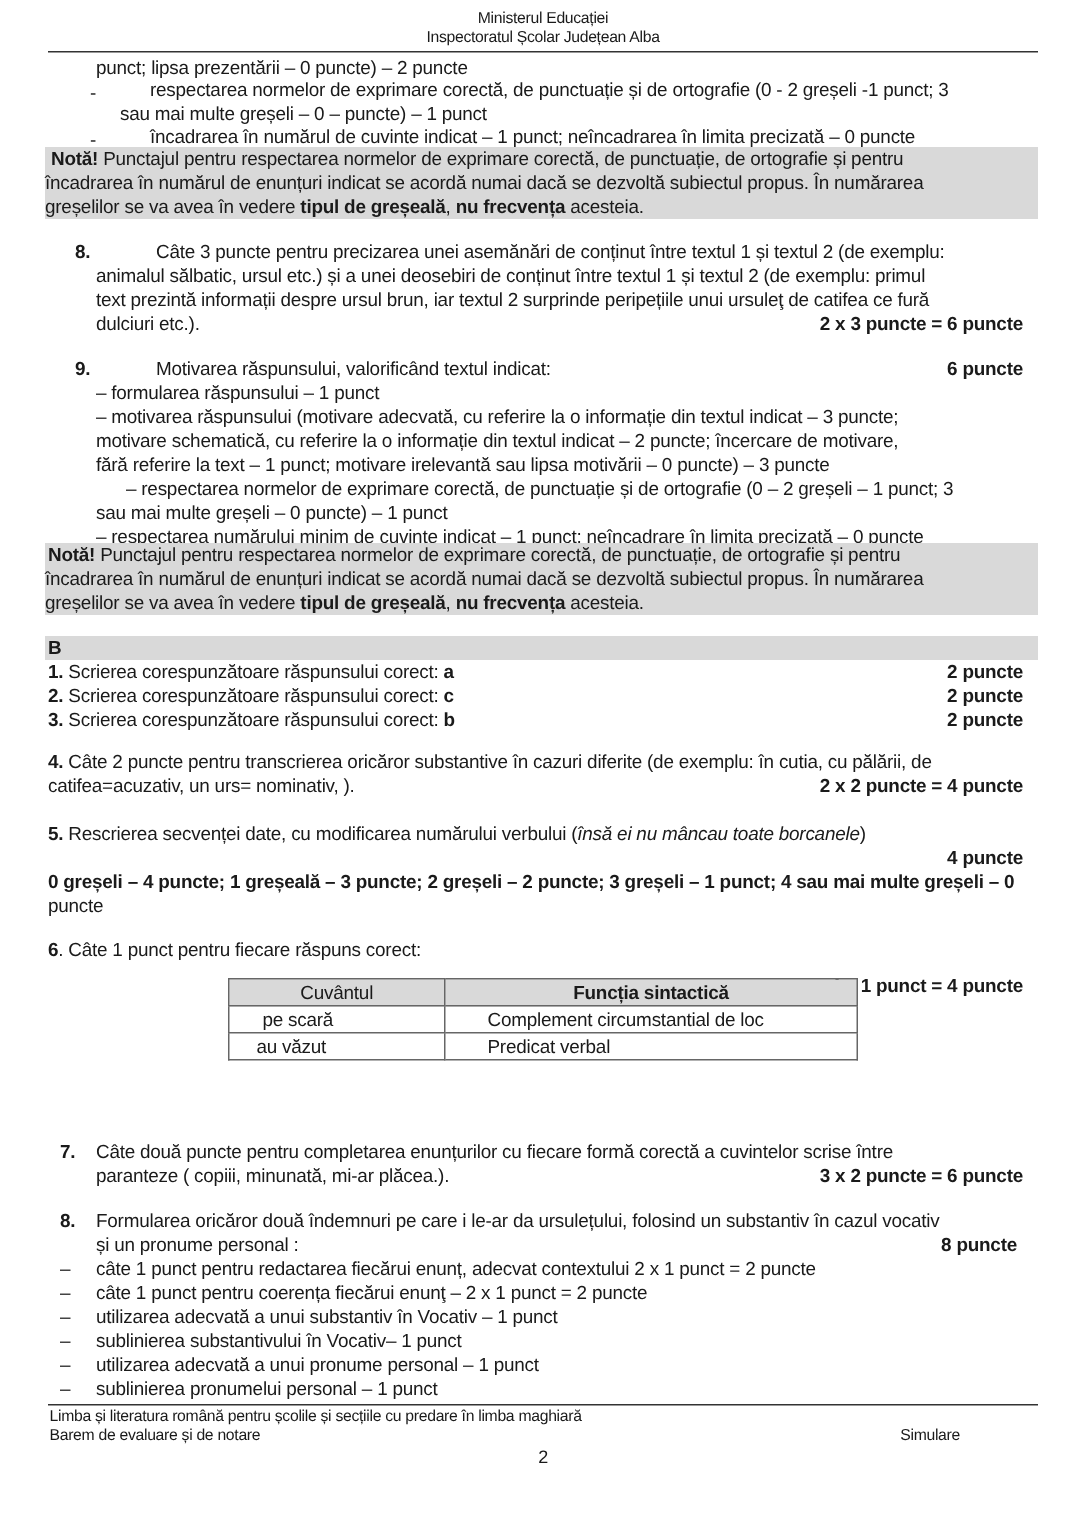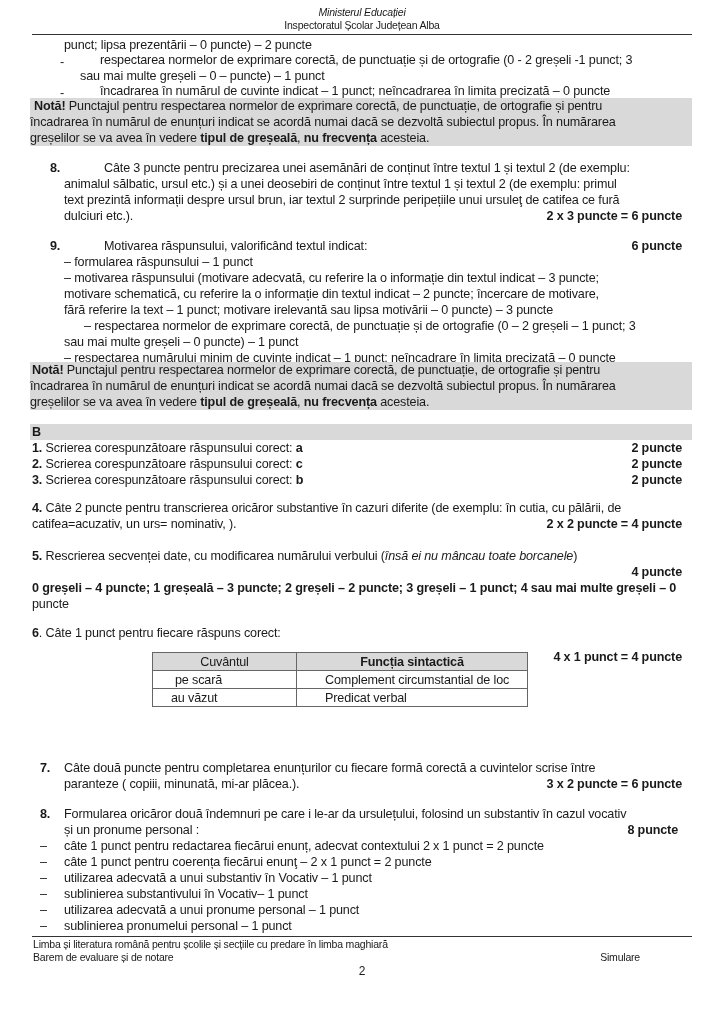--- a/index.html
+++ b/index.html
@@ -15,36 +15,36 @@
   .abs { position: absolute; }
   .hdr { left: 0; width: 724px; text-align: center; font-size: 10.5px; line-height: 13px; letter-spacing: -0.2px; }
   .rule { position: absolute; height: 1px; background: #333; }
   .line { position: absolute; white-space: nowrap; }
   .right { position: absolute; right: 42px; white-space: nowrap; font-weight: bold; }
   .b { font-weight: bold; }
   .i { font-style: italic; }
   .gray { position: absolute; background: #d9d9d9; }
   .dash { position: absolute; white-space: nowrap; }
   table.syn {
-    position: absolute; left: 152px; top: 652px; width: 376px;
+    position: absolute; left: 152px; top: 652px; width: 420px;
     border-collapse: collapse; font-size: 12.6px; line-height: 16px;
   }
   table.syn td, table.syn th {
     border: 1px solid #666; height: 18px; padding: 0 0 0 20px; text-align: left; font-weight: normal;
   }
   table.syn th { background: #d9d9d9; text-align: center; padding: 0; }
   table.syn th.bold { font-weight: bold; }
   table.syn td.c1 { width: 144px; padding-left: 18px; }
   table.syn td.c2 { padding-left: 28px; }
   .footer { font-size: 10.5px; line-height: 13px; letter-spacing: -0.2px; }
 </style>
 </head>
 <body>
 
-<div class="abs hdr" style="top:6px;font-style:italic;">Ministerul Educației</div>
+<div class="abs hdr" style="top:6px;">Ministerul Educației</div>
 <div class="abs hdr" style="top:19px;">Inspectoratul Școlar Județean Alba</div>
 <div class="rule" style="left:32px; width:660px; top:34px;"></div>
 
 <div class="line" style="left:64px; top:37px;">punct; lipsa prezentării – 0 puncte) – 2 puncte</div>
 <div class="dash" style="left:60px; top:54px;">-</div>
 <div class="line" style="left:100px; top:52px;">respectarea normelor de exprimare corectă, de punctuație și de ortografie (0 - 2 greșeli -1 punct; 3</div>
 <div class="line" style="left:80px; top:68px;text-align:center;">sau mai multe greșeli – 0 – puncte) – 1 punct</div>
 <div class="dash" style="left:60px; top:85px;">-</div>
 <div class="line" style="left:100px; top:83px;">încadrarea în numărul de cuvinte indicat – 1 punct; neîncadrarea în limita precizată – 0 puncte</div>
 

